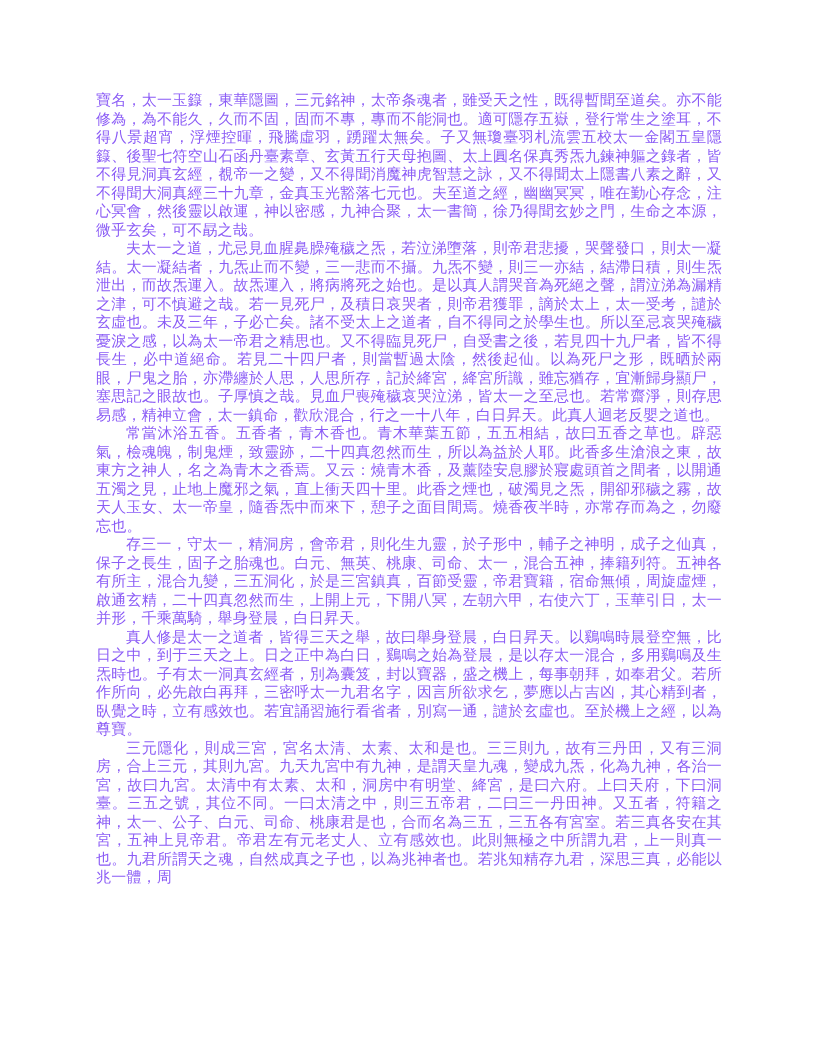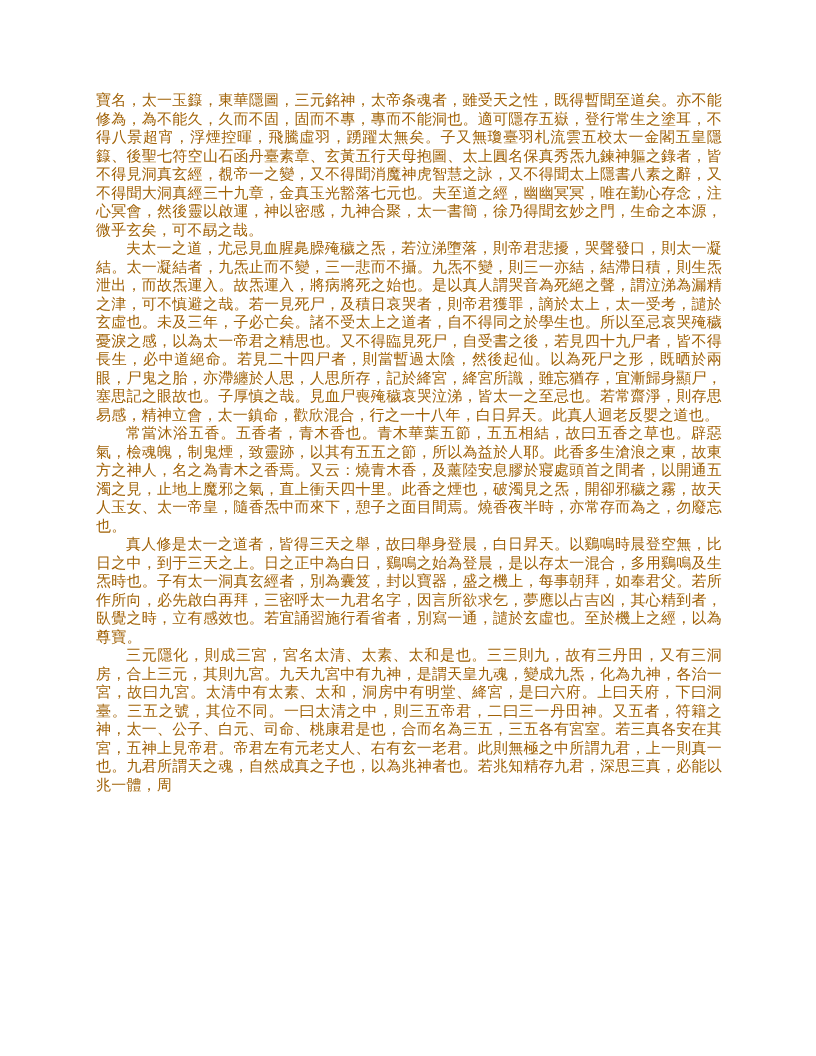--- a/index.html
+++ b/index.html
@@ -12,21 +12,21 @@
     width: 816px;
     height: 1056px;
     background: #ffffff;
     overflow: hidden;
   }
   .text-block {
     position: absolute;
     left: 96px;
     top: 91px;
     width: 626px;
-    color: #a16207;
+    color: #8b5cf6;
     font-family: "Liberation Serif", "DejaVu Serif", serif;
     font-size: 15px;
     line-height: 18.5px;
     text-align: justify;
     letter-spacing: 0.2px;
   }
   .para {
     margin: 0;
     padding: 0;
     text-indent: 2em;
@@ -35,17 +35,18 @@
     text-indent: 0;
   }
 </style>
 </head>
 <body>
 
 <div class="page">
   <div class="text-block">
     <p class="para no-indent">寶名，太一玉籙，東華隱圖，三元銘神，太帝条魂者，雖受天之性，既得暫聞至道矣。亦不能修為，為不能久，久而不固，固而不專，專而不能洞也。適可隱存五嶽，登行常生之塗耳，不得八景超宵，浮煙控暉，飛騰虛羽，踴躍太無矣。子又無瓊臺羽札流雲五校太一金閣五皇隱籙、後聖七符空山石函丹臺素章、玄黃五行天母抱圖、太上圓名保真秀炁九鍊神軀之錄者，皆不得見洞真玄經，覩帝一之變，又不得聞消魔神虎智慧之詠，又不得聞太上隱書八素之辭，又不得聞大洞真經三十九章，金真玉光豁落七元也。夫至道之經，幽幽冥冥，唯在勤心存念，注心冥會，然後靈以啟運，神以密感，九神合聚，太一書簡，徐乃得聞玄妙之門，生命之本源，微乎玄矣，可不勗之哉。</p>
     <p class="para">夫太一之道，尤忌見血腥臰臊殗穢之炁，若泣涕墮落，則帝君悲擾，哭聲發口，則太一凝結。太一凝結者，九炁止而不變，三一悲而不攝。九炁不變，則三一亦結，結滯日積，則生炁泄出，而故炁運入。故炁運入，將病將死之始也。是以真人謂哭音為死絕之聲，謂泣涕為漏精之津，可不慎避之哉。若一見死尸，及積日哀哭者，則帝君獲罪，謫於太上，太一受考，譴於玄虛也。未及三年，子必亡矣。諸不受太上之道者，自不得同之於學生也。所以至忌哀哭殗穢憂淚之感，以為太一帝君之精思也。又不得臨見死尸，自受書之後，若見四十九尸者，皆不得長生，必中道絕命。若見二十四尸者，則當暫過太陰，然後起仙。以為死尸之形，既晒於兩眼，尸鬼之胎，亦滯纏於人思，人思所存，記於絳宮，絳宮所識，雖忘猶存，宜漸歸身顯尸，塞思記之眼故也。子厚慎之哉。見血尸喪殗穢哀哭泣涕，皆太一之至忌也。若常齋淨，則存思易感，精神立會，太一鎮命，歡欣混合，行之一十八年，白日昇天。此真人迴老反嬰之道也。</p>
-    <p class="para">常當沐浴五香。五香者，青木香也。青木華葉五節，五五相結，故曰五香之草也。辟惡氣，檢魂魄，制鬼煙，致靈跡，以其有五五之節，所以為益於人耶。此香多生滄浪之東，故東方之神人，名之為青木之香焉。又云：燒青木香，及薰陸安息膠於寢處頭首之間者，以開通五濁之見，止地上魔邪之氣，直上衝天四十里。此香之煙也，破濁見之炁，開卻邪穢之霧，故天人玉女、太一帝皇，隨香炁中而來下，憩子之面目間焉。燒香夜半時，亦常存而為之，勿廢忘也。</p>
+    <p class="para">常當沐浴五香。五香者，青木香也。青木華葉五節，五五相結，故曰五香之草也。辟惡氣，檢魂魄，制鬼煙，致靈跡，二十四真忽然而生，所以為益於人耶。此香多生滄浪之東，故東方之神人，名之為青木之香焉。又云：燒青木香，及薰陸安息膠於寢處頭首之間者，以開通五濁之見，止地上魔邪之氣，直上衝天四十里。此香之煙也，破濁見之炁，開卻邪穢之霧，故天人玉女、太一帝皇，隨香炁中而來下，憩子之面目間焉。燒香夜半時，亦常存而為之，勿廢忘也。</p>
+    <p class="para">存三一，守太一，精洞房，會帝君，則化生九靈，於子形中，輔子之神明，成子之仙真，保子之長生，固子之胎魂也。白元、無英、桃康、司命、太一，混合五神，捧籍列符。五神各有所主，混合九變，三五洞化，於是三宮鎮真，百節受靈，帝君寶籍，宿命無傾，周旋虛煙，啟通玄精，二十四真忽然而生，上開上元，下開八冥，左朝六甲，右使六丁，玉華引日，太一并形，千乘萬騎，舉身登晨，白日昇天。</p>
     <p class="para">真人修是太一之道者，皆得三天之舉，故曰舉身登晨，白日昇天。以鷄鳴時晨登空無，比日之中，到于三天之上。日之正中為白日，鷄鳴之始為登晨，是以存太一混合，多用鷄鳴及生炁時也。子有太一洞真玄經者，別為囊笈，封以寶器，盛之機上，每事朝拜，如奉君父。若所作所向，必先啟白再拜，三密呼太一九君名字，因言所欲求乞，夢應以占吉凶，其心精到者，臥覺之時，立有感效也。若宜誦習施行看省者，別寫一通，譴於玄虛也。至於機上之經，以為尊寶。</p>
-    <p class="para">三元隱化，則成三宮，宮名太清、太素、太和是也。三三則九，故有三丹田，又有三洞房，合上三元，其則九宮。九天九宮中有九神，是謂天皇九魂，變成九炁，化為九神，各治一宮，故曰九宮。太清中有太素、太和，洞房中有明堂、絳宮，是曰六府。上曰天府，下曰洞臺。三五之號，其位不同。一曰太清之中，則三五帝君，二曰三一丹田神。又五者，符籍之神，太一、公子、白元、司命、桃康君是也，合而名為三五，三五各有宮室。若三真各安在其宮，五神上見帝君。帝君左有元老丈人、右有玄一老君。此則無極之中所謂九君，上一則真一也。九君所謂天之魂，自然成真之子也，以為兆神者也。若兆知精存九君，深思三真，必能以兆一體，周</p>
+    <p class="para">三元隱化，則成三宮，宮名太清、太素、太和是也。三三則九，故有三丹田，又有三洞房，合上三元，其則九宮。九天九宮中有九神，是謂天皇九魂，變成九炁，化為九神，各治一宮，故曰九宮。太清中有太素、太和，洞房中有明堂、絳宮，是曰六府。上曰天府，下曰洞臺。三五之號，其位不同。一曰太清之中，則三五帝君，二曰三一丹田神。又五者，符籍之神，太一、公子、白元、司命、桃康君是也，合而名為三五，三五各有宮室。若三真各安在其宮，五神上見帝君。帝君左有元老丈人、立有感效也。此則無極之中所謂九君，上一則真一也。九君所謂天之魂，自然成真之子也，以為兆神者也。若兆知精存九君，深思三真，必能以兆一體，周</p>
   </div>
 </div>
 
 </body></html>

